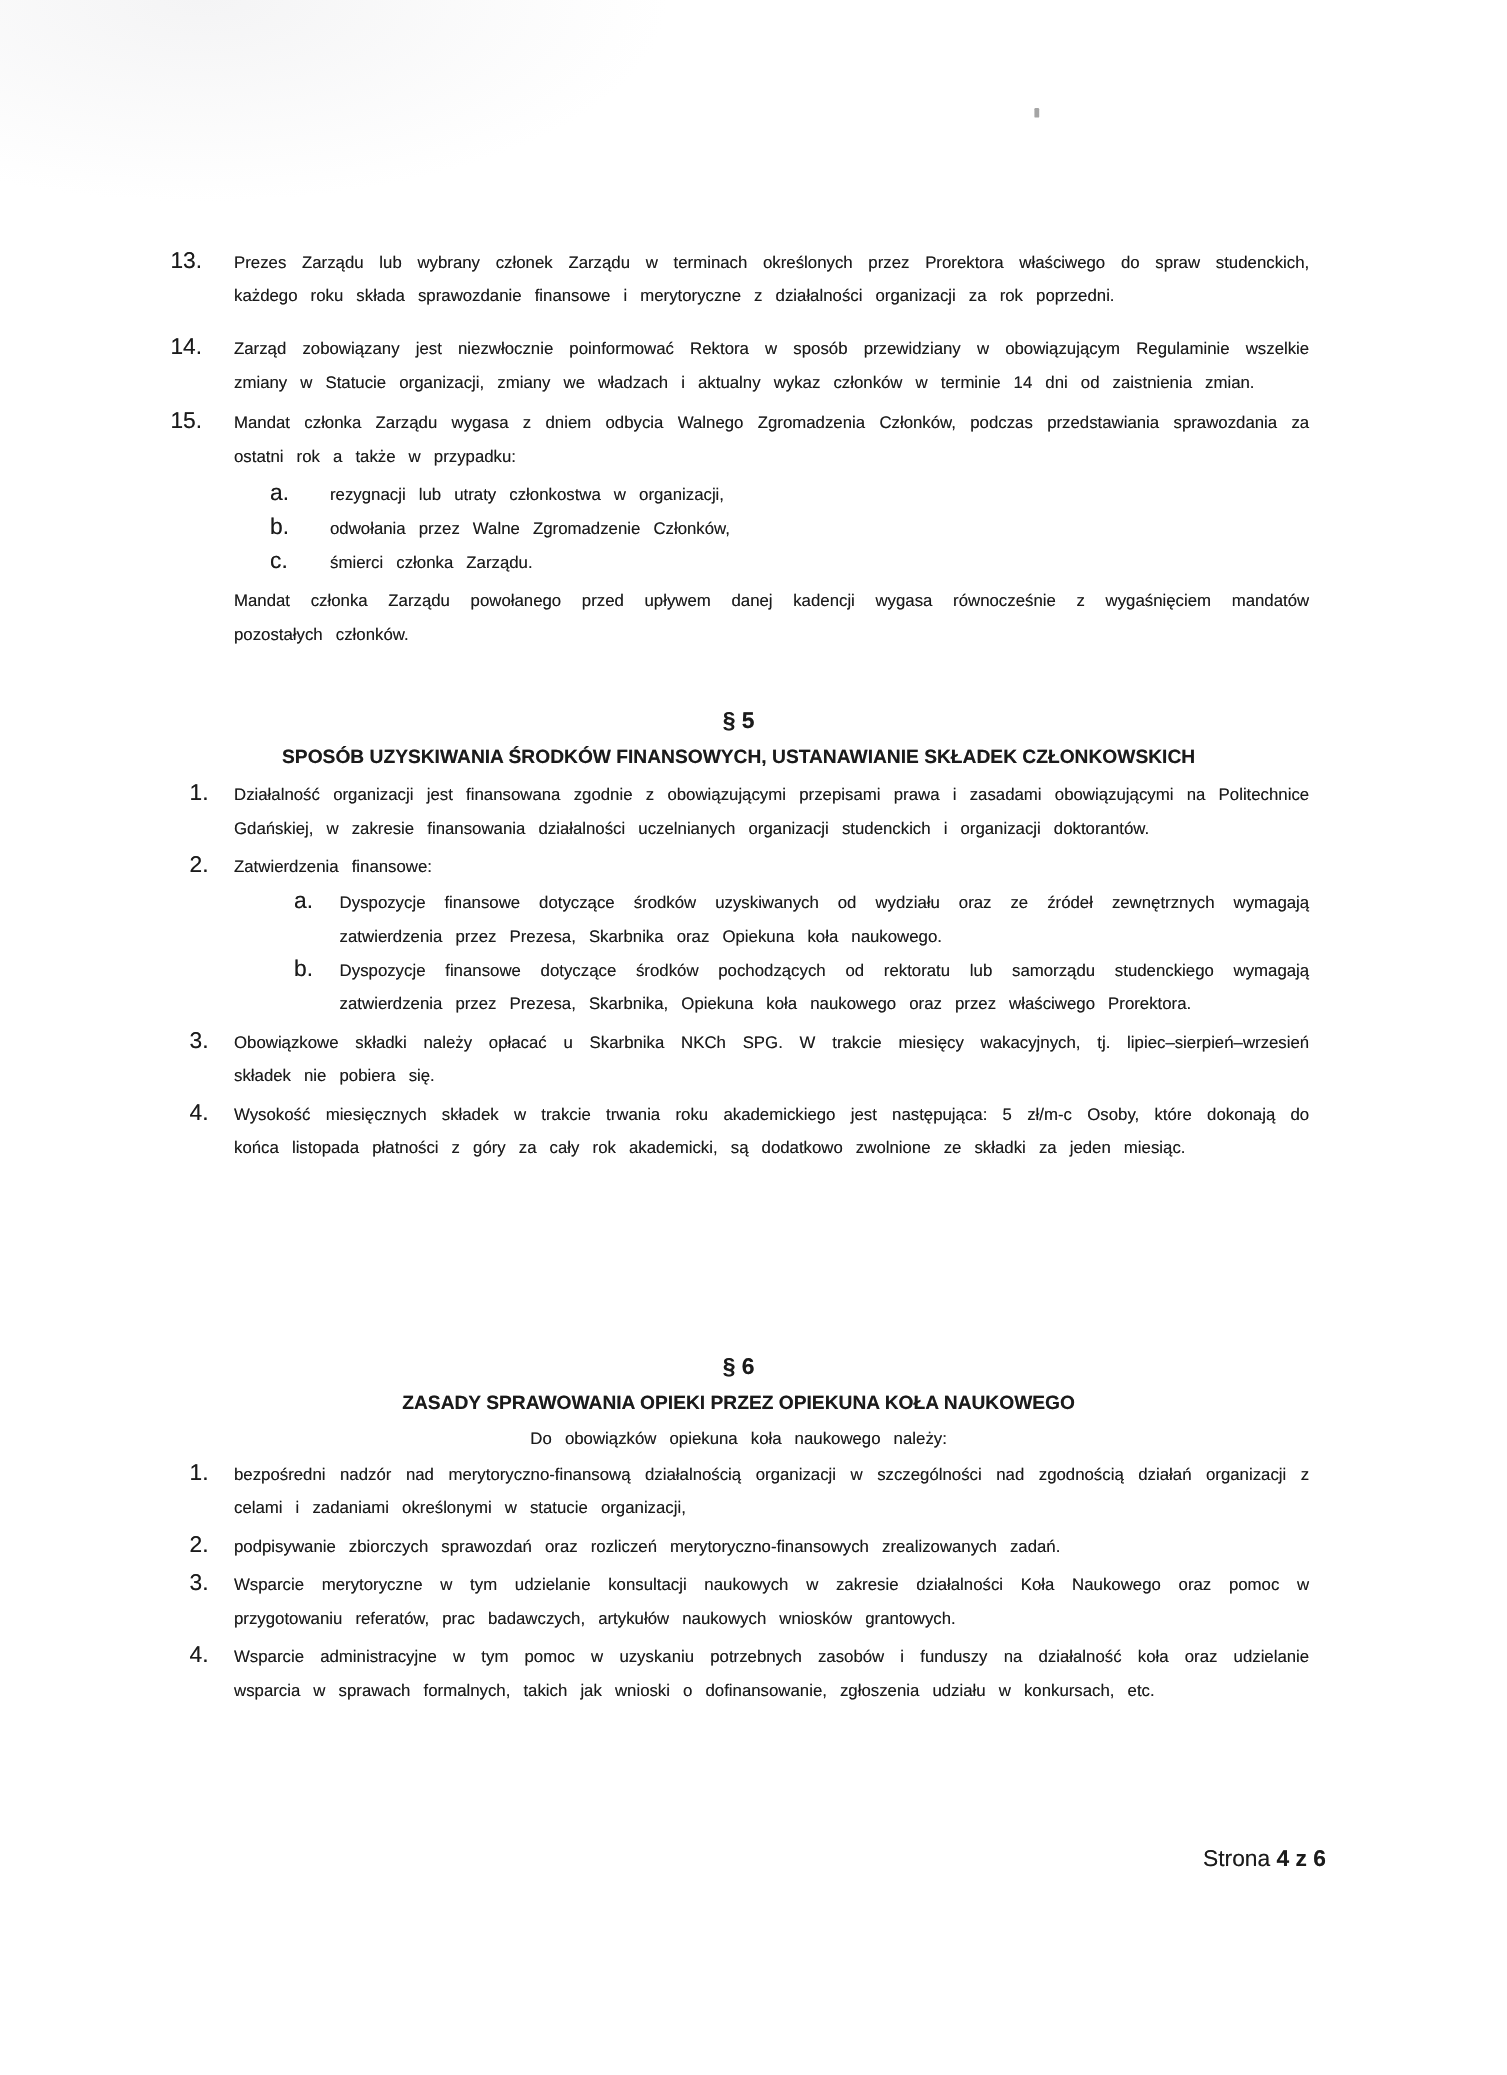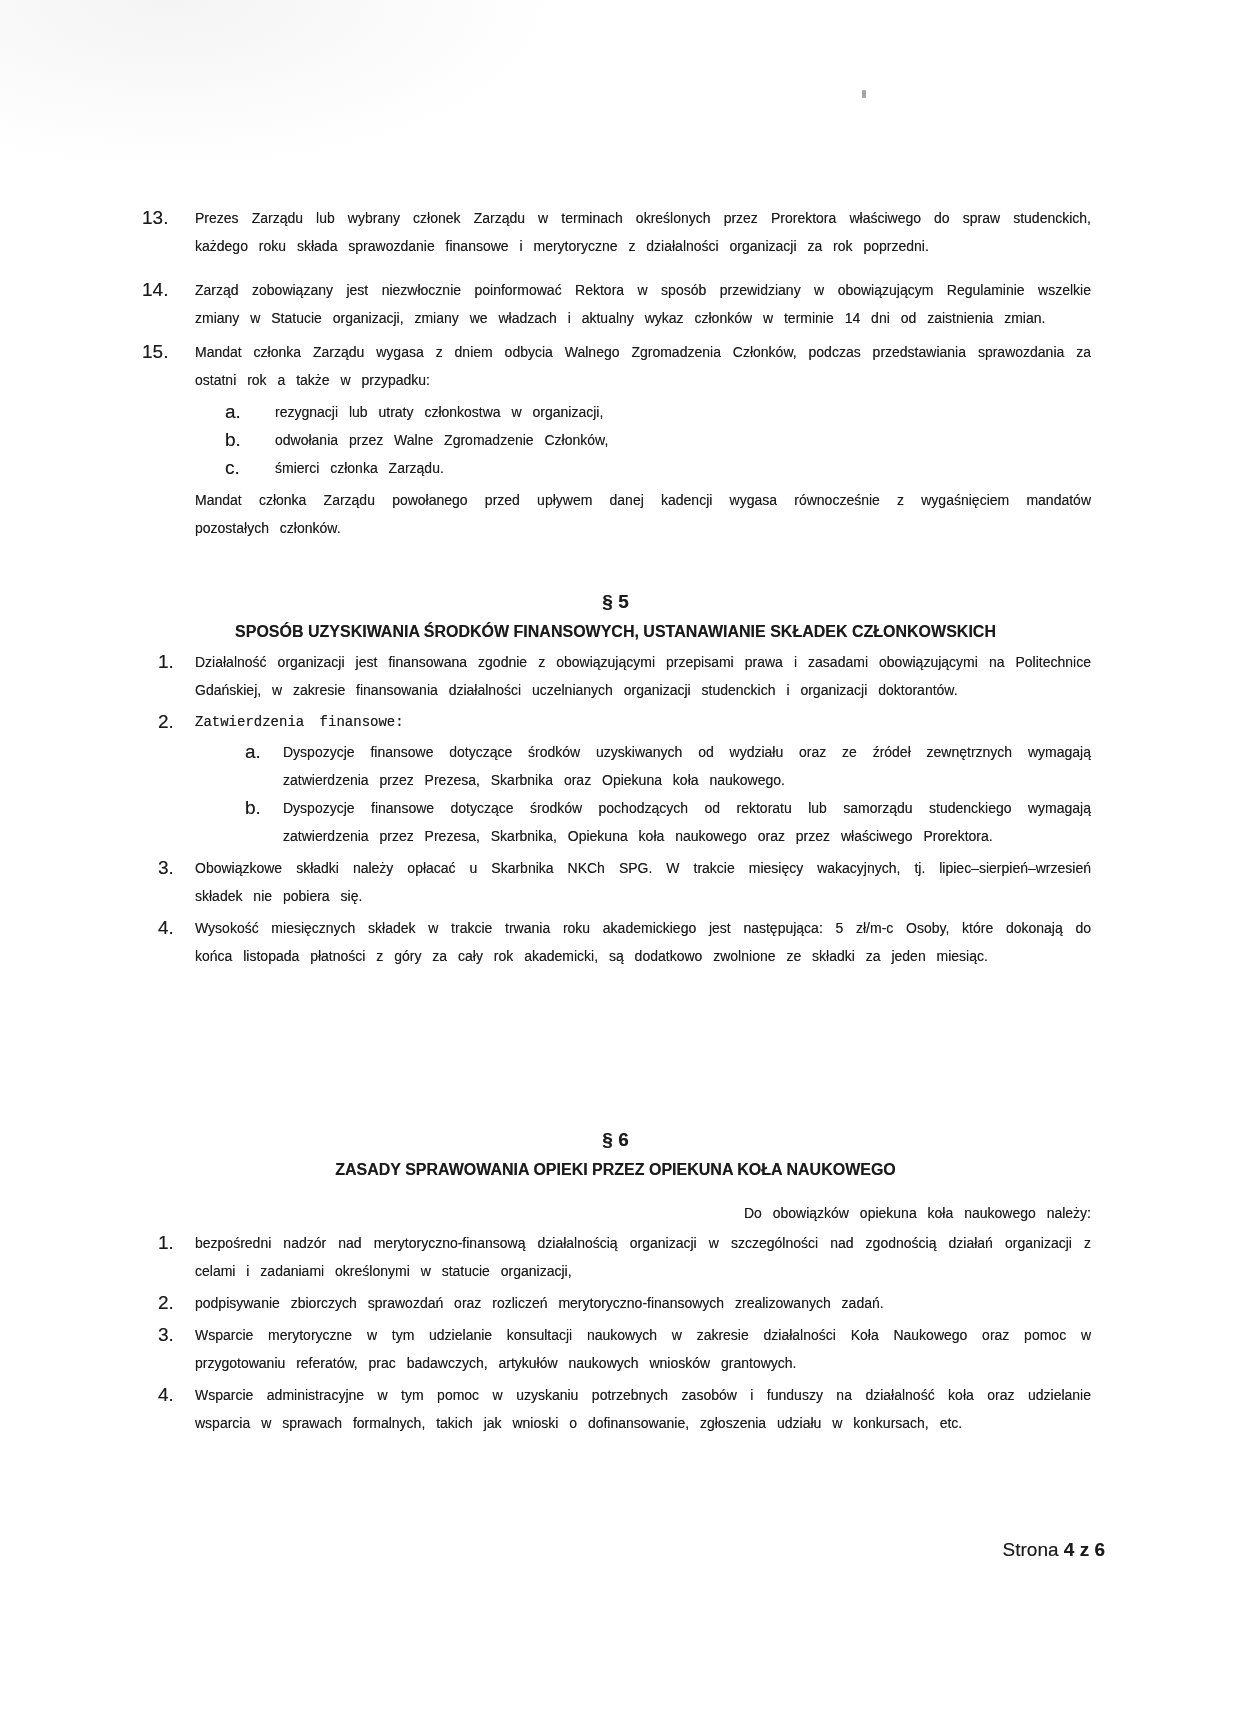--- a/index.html
+++ b/index.html
@@ -39,21 +39,21 @@
   .closing{margin-top:4px;align-items:center;}
   .sym{
     font-size:19px;line-height:28px;font-weight:bold;text-align:center;
     text-shadow:0 0 .5px rgba(0,0,0,.5);
   }
   .sec-title{
     font-size:16px;line-height:28px;font-weight:bold;text-align:center;
     margin:2px auto 0;max-width:820px;
     text-shadow:0 0 .5px rgba(0,0,0,.5);
   }
-  .intro{margin-top:15px;text-align:right;}
+  .intro{margin-top:0;text-align:center;}
   .list{margin-top:2px;}
   .footer{
     position:absolute;right:151px;top:1536px;font-size:19px;line-height:28px;
     text-shadow:0 0 .5px rgba(0,0,0,.5);
   }
   .footer b{font-weight:bold;text-align:center;}
 </style>
 </head>
 <body>
 
@@ -96,21 +96,21 @@
 <div class="group" style="top:588px;">
   <div class="sym">§ 5</div>
   <div class="sec-title">SPOSÓB UZYSKIWANIA ŚRODKÓW FINANSOWYCH, USTANAWIANIE SKŁADEK CZŁONKOWSKICH</div>
   <div class="list">
     <div class="item">
       <span class="num single">1.</span>
       <div class="body txt">Działalność organizacji jest finansowana zgodnie z obowiązującymi przepisami prawa i zasadami obowiązującymi na Politechnice Gdańskiej, w zakresie finansowania działalności uczelnianych organizacji studenckich i organizacji doktorantów.</div>
     </div>
     <div class="item">
       <span class="num single">2.</span>
-      <div class="body txt" style="text-align:left;font-family:Liberation Mono, monospace;">Zatwierdzenia finansowe:</div>
+      <div class="body txt" style="text-align:left;">Zatwierdzenia finansowe:</div>
     </div>
     <div class="sublist5">
       <div class="subitem">
         <span class="letter">a.</span>
         <div class="body txt">Dyspozycje finansowe dotyczące środków uzyskiwanych od wydziału oraz ze źródeł zewnętrznych wymagają zatwierdzenia przez Prezesa, Skarbnika oraz Opiekuna koła naukowego.</div>
       </div>
       <div class="subitem">
         <span class="letter">b.</span>
         <div class="body txt">Dyspozycje finansowe dotyczące środków pochodzących od rektoratu lub samorządu studenckiego wymagają zatwierdzenia przez Prezesa, Skarbnika, Opiekuna koła naukowego oraz przez właściwego Prorektora.</div>
       </div>

